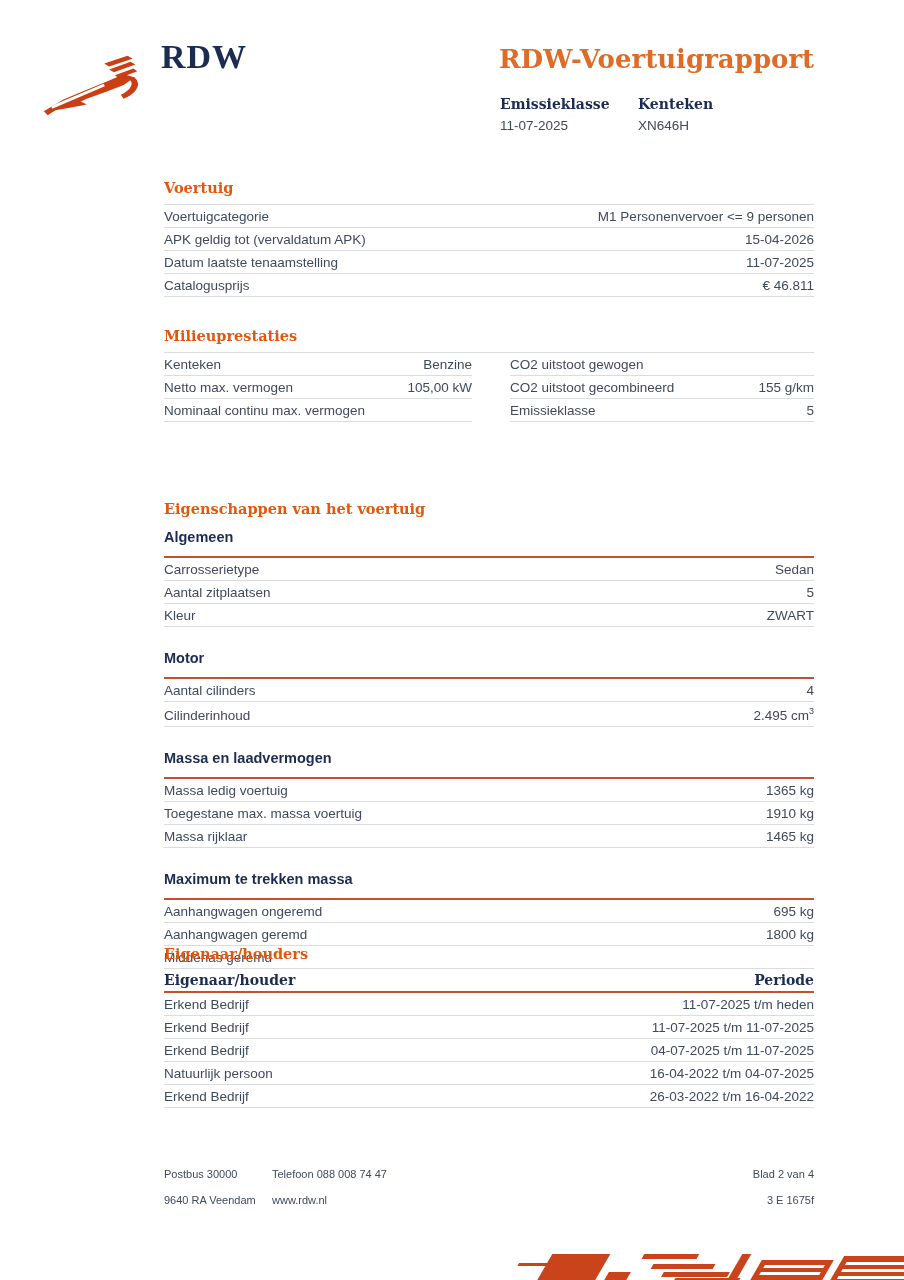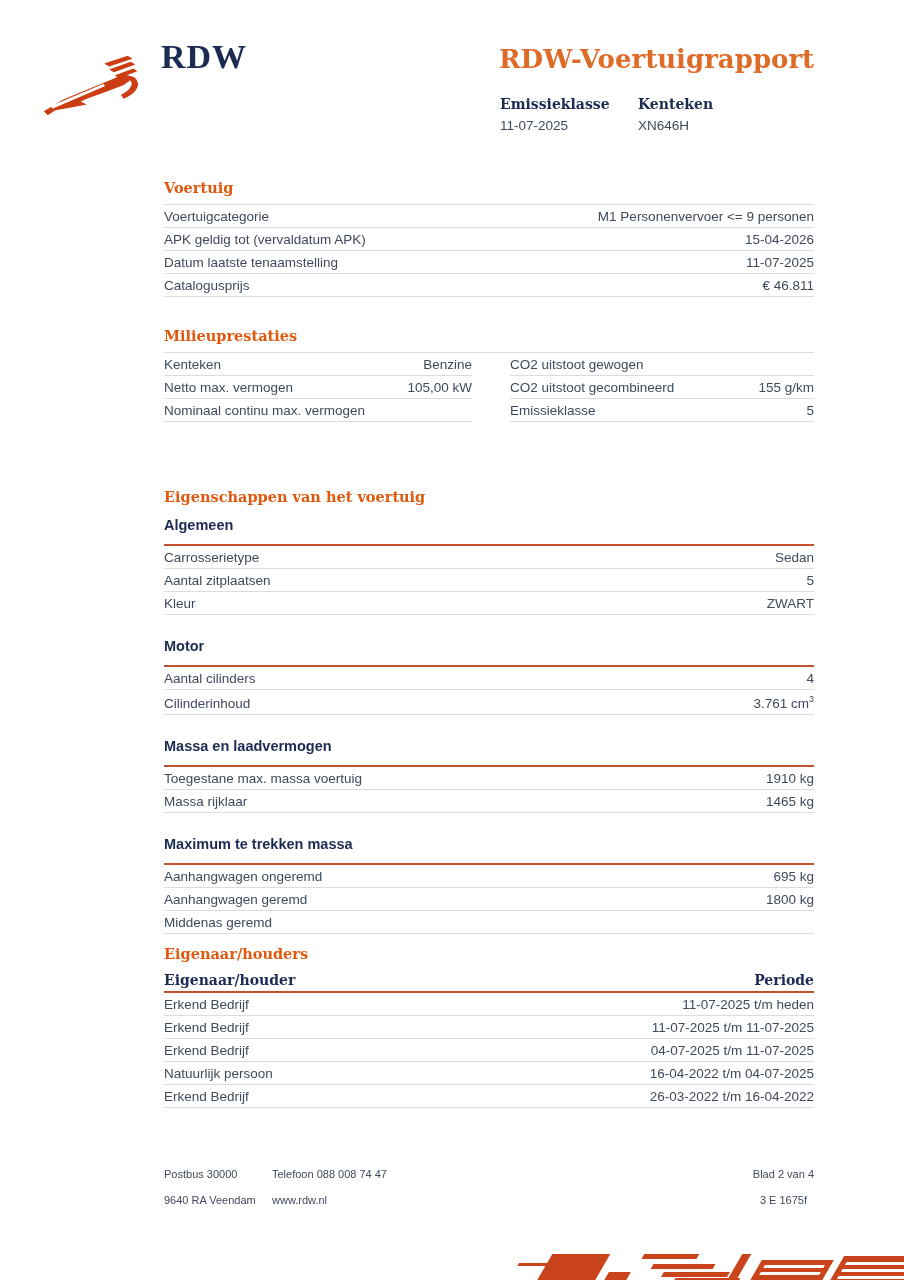--- a/index.html
+++ b/index.html
@@ -13,21 +13,21 @@
   .logo-text{position:absolute;left:161px;top:38px;font-size:34px;color:#1C2B52;letter-spacing:1px;font-family:Liberation Serif, serif;}
   .title{position:absolute;left:499px;top:44px;font-size:26px;color:#DF6B28;}
   .meta{position:absolute;left:500px;top:96px;display:flex;}
   .meta-col{width:138px;}
   .meta-label{font-size:14px;color:#1C2B52;}
   .meta-value{font-size:13.5px;margin-top:6px;color:#3E4A5C;}
   
   .content{position:absolute;left:164px;width:650px;}
   .sec-voertuig{top:179px;}
   .sec-milieu{top:327px;}
-  .sec-eigenschappen{top:488px;}
+  .sec-eigenschappen{top:500px;}
   .sec-eigenaar{top:945px;}
   .sec-heading{font-size:14.5px;color:#E0590E;padding-bottom:8px;border-bottom:1px solid #DADCDE;}
   .sec-heading.no-rule{border-bottom:none;padding-bottom:4px;}
   .row{display:flex;justify-content:space-between;align-items:baseline;
        padding:4px 0 3px 0;border-bottom:1px solid #DADCDE;font-size:13.5px;min-height:14px;}
   .row .val{text-align:right;white-space:nowrap;}
   sup{font-size:9px;}
   
   .twocol{display:flex;}
   .col-l{width:308px;}
@@ -38,21 +38,21 @@
   .subsec.first{margin-top:8px;}
   .subsec-heading{font-size:14.5px;font-weight:bold;color:#1C2B52;
       padding-bottom:11px;border-bottom:2px solid #C2512C;}
   
   .tbl-head{display:flex;justify-content:space-between;align-items:baseline;
       font-size:14px;color:#1C2B52;padding:6px 0 3px 0;border-bottom:2px solid #C2512C;}
   
   .footer{position:absolute;left:164px;top:1168px;width:650px;display:flex;font-size:11px;}
   .f-col1{width:108px;}
   .f-col2{flex:1;}
-  .f-col3{text-align:center;}
+  .f-col3{text-align:right;}
   .f-line{margin-bottom:14px;}
   
   .bottom-art{position:absolute;right:0;bottom:0;width:400px;height:48px;overflow:hidden;}
 </style>
 </head>
 <body>
 
 <div class="logo">
   <svg viewBox="0 0 115 70" width="112" height="70">
     <g fill="#CB3D12">
@@ -154,26 +154,30 @@
   </div>
 
   <div class="subsec">
     <div class="subsec-heading">Motor</div>
     <div class="row">
       <span>Aantal cilinders</span>
       <span class="val">4</span>
     </div>
     <div class="row">
       <span>Cilinderinhoud</span>
-      <span class="val"><span>3.761 cm</span><sup>3</sup></span>
+      <span class="val"><span>2.495 cm</span><sup>3</sup></span>
     </div>
   </div>
 
   <div class="subsec">
     <div class="subsec-heading">Massa en laadvermogen</div>
+    <div class="row">
+      <span>Massa ledig voertuig</span>
+      <span class="val">1365 kg</span>
+    </div>
     <div class="row">
       <span>Toegestane max. massa voertuig</span>
       <span class="val">1910 kg</span>
     </div>
     <div class="row">
       <span>Massa rijklaar</span>
       <span class="val">1465 kg</span>
     </div>
   </div>
 

